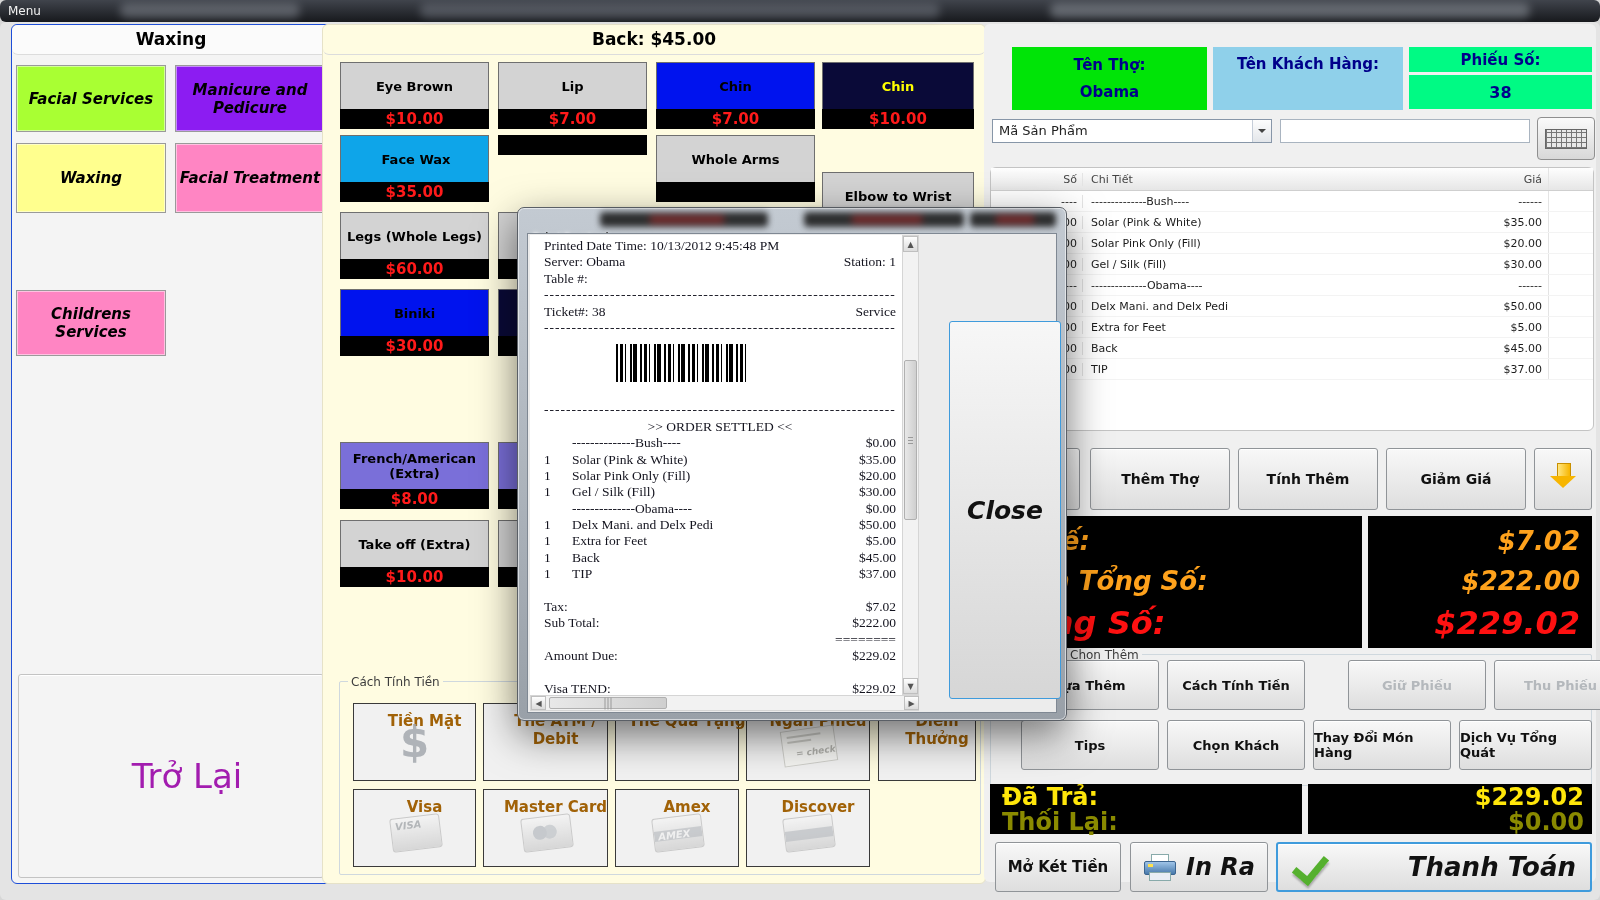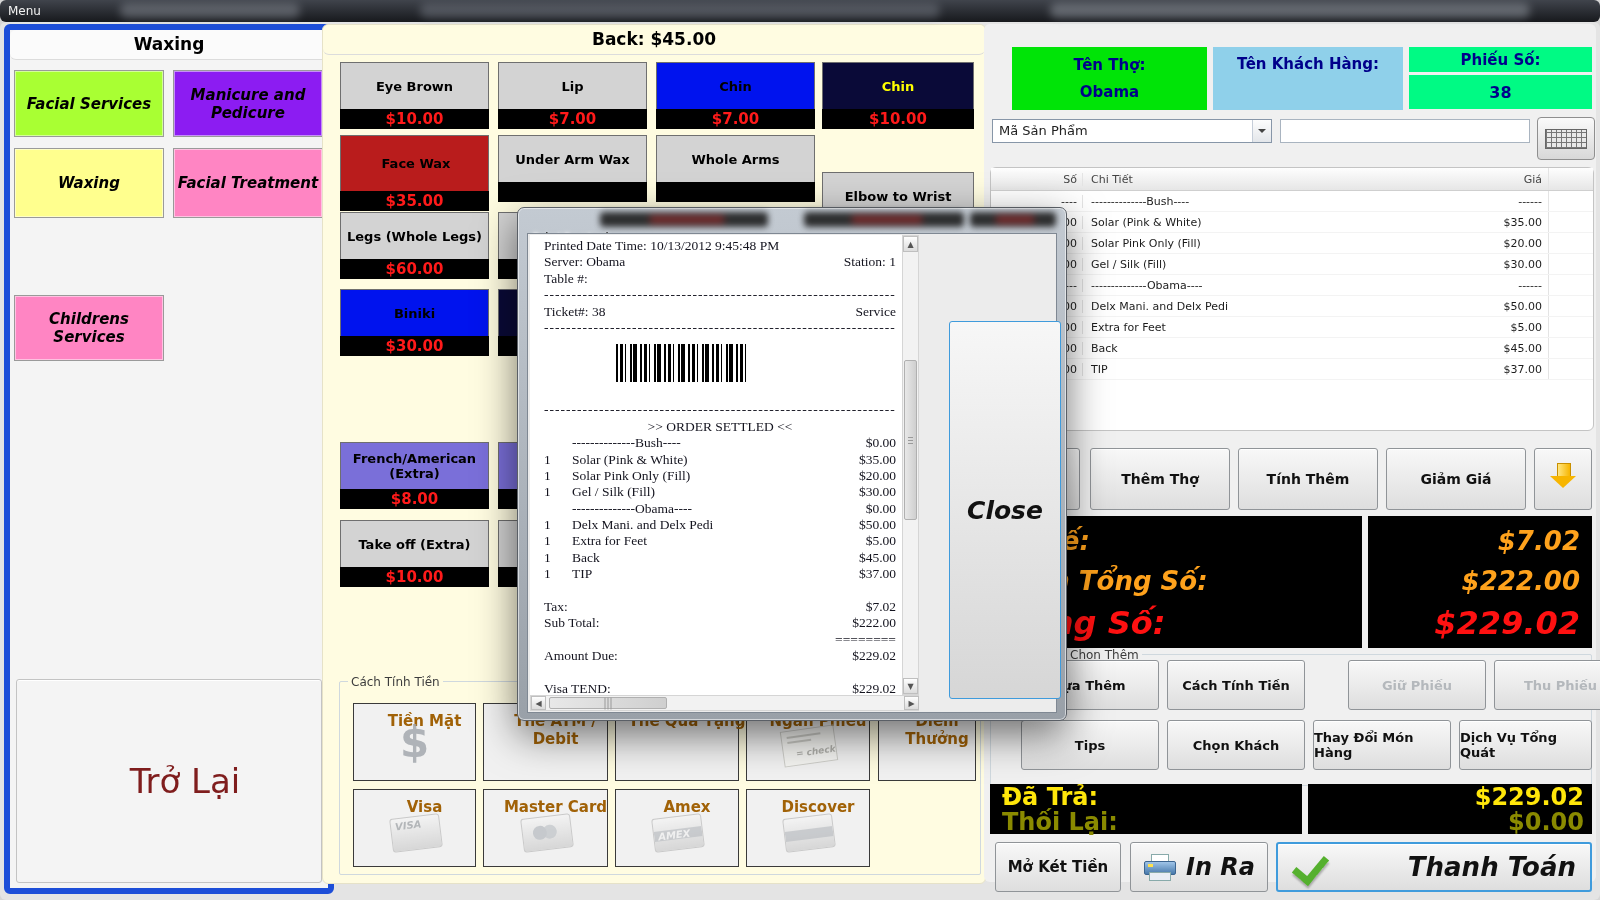--- a/index.html
+++ b/index.html
@@ -5,21 +5,21 @@
   html,body{margin:0;padding:0;width:1600px;height:900px;overflow:hidden;
     font-family:"DejaVu Sans","Liberation Sans",sans-serif;background:#d6d6d6;}
   .abs{position:absolute;border-radius:6px;}
   
   #titlebar{left:0;top:0;width:1600px;height:22px;
     background:linear-gradient(#40444c,#17191d);color:#fff;z-index:5;}
   #titlebar .menu-label{position:absolute;left:8px;top:4px;font-size:12px;color:#f2f2f2;}
   .tb-smudge{position:absolute;top:3px;height:15px;border-radius:7px;filter:blur(4px);opacity:.5;}
   #app{left:0;top:22px;width:1600px;height:878px;background:#e4e4e4;}
   
-  #left-panel{left:4px;top:2px;width:318px;height:858px;background:#f4f4f4;border:6px solid #1d4ed8;}
+  #left-panel{left:11px;top:2px;width:318px;height:858px;background:#f4f4f4;border:1px solid #1d4ed8;}
   #mid-panel{left:322px;top:2px;width:662px;height:858px;background:#fffce1;border:1px solid #e6e2c8;}
   #right-panel{left:984px;top:2px;width:612px;height:858px;background:#f0f0f0;}
   .panel-header{top:0;height:29px;border-bottom:1px solid #dcdcdc;text-align:center;
     font-weight:bold;font-size:17px;color:#000;line-height:29px;}
   #left-header{left:0;width:318px;background:#fbfbfb;}
   #mid-header{left:0;width:662px;background:#fffce1;}
   
   .cat-btn{position:absolute;border:1px solid #9a9a9a;box-shadow:inset 0 0 0 1px rgba(255,255,255,.5);
     display:flex;align-items:center;justify-content:center;text-align:center;
     font-weight:bold;font-style:italic;font-size:15px;color:#000;padding:2px;box-sizing:border-box;}
@@ -144,37 +144,37 @@
   <span class="tb-smudge" style="left:120px;width:180px;background:#8a8f98;"></span>
   <span class="tb-smudge" style="left:420px;width:520px;background:#767b85;"></span>
   <span class="tb-smudge" style="left:1050px;width:480px;background:#9aa0a8;"></span>
 </div>
 
 <div class="abs" id="app">
 
   <div class="abs" id="left-panel">
     <div class="abs panel-header" id="left-header">Waxing</div>
     <div id="cat-grid"></div>
-    <div class="btn" id="back-btn" style="left:6px;top:649px;width:306px;height:204px;font-size:34px;color:#7f1d1d;background:#f4f4f4;border-color:#c3c3c3;padding-left:32px;">Trở Lại</div>
+    <div class="btn" id="back-btn" style="left:6px;top:649px;width:306px;height:204px;font-size:34px;color:#a21caf;background:#f4f4f4;border-color:#c3c3c3;padding-left:32px;">Trở Lại</div>
   <div class="cat-btn" style="left: 4px; top: 40px; width: 150px; height: 67px; background: rgb(169, 255, 51);">Facial Services</div>
       <div class="cat-btn" style="left: 163px; top: 40px; width: 150px; height: 67px; background: rgb(140, 28, 242);">Manicure and Pedicure</div>
       <div class="cat-btn" style="left: 4px; top: 118px; width: 150px; height: 70px; background: rgb(255, 255, 142);">Waxing</div>
       <div class="cat-btn" style="left: 163px; top: 118px; width: 150px; height: 70px; background: rgb(255, 133, 195);">Facial Treatment</div>
       <div class="cat-btn" style="left: 4px; top: 265px; width: 150px; height: 66px; background: rgb(255, 133, 195);">Childrens Services</div>
     </div>
 
   <div class="abs" id="mid-panel">
     <div class="abs panel-header" id="mid-header">Back: $45.00</div>
     <div id="svc-grid">
         <div class="svc" style="left: 17px; top: 37px; width: 149px;">
           <div class="svc-label" style="height: 47px; background: rgb(211, 211, 211); color: rgb(0, 0, 0);">Eye Brown</div>
           <div class="svc-band" style="height: 20px;">$10.00</div>
         </div>
         <div class="svc" style="left: 17px; top: 110px; width: 149px;">
-          <div class="svc-label" style="height: 56px; background: #b91c1c; color: rgb(0, 0, 0); padding-left: 6px;">Face Wax</div>
+          <div class="svc-label" style="height: 47px; background: #0ea5e9; color: rgb(0, 0, 0); padding-left: 6px;">Face Wax</div>
           <div class="svc-band" style="height: 20px;">$35.00</div>
         </div>
         <div class="svc" style="left: 17px; top: 187px; width: 149px;">
           <div class="svc-label" style="height: 47px; background: rgb(211, 211, 211); color: rgb(0, 0, 0);">Legs (Whole Legs)</div>
           <div class="svc-band" style="height: 20px;">$60.00</div>
         </div>
         <div class="svc" style="left: 17px; top: 264px; width: 149px;">
           <div class="svc-label" style="height: 47px; background: rgb(0, 19, 238); color: rgb(0, 0, 0);">Biniki</div>
           <div class="svc-band" style="height: 20px;">$30.00</div>
         </div>
@@ -184,21 +184,20 @@
         </div>
         <div class="svc" style="left: 17px; top: 495px; width: 149px;">
           <div class="svc-label" style="height: 47px; background: rgb(211, 211, 211); color: rgb(0, 0, 0);">Take off (Extra)</div>
           <div class="svc-band" style="height: 20px;">$10.00</div>
         </div>
         <div class="svc" style="left: 175px; top: 37px; width: 149px;">
           <div class="svc-label" style="height: 47px; background: rgb(211, 211, 211); color: rgb(0, 0, 0);">Lip</div>
           <div class="svc-band" style="height: 20px;">$7.00</div>
         </div>
         <div class="svc" style="left: 175px; top: 110px; width: 149px;">
-          <div class="svc-label" style="height: 47px; background: rgb(211, 211, 211); color: rgb(0, 0, 0);">Under Arm Wax</div>
           <div class="svc-band" style="height: 20px;"></div>
         </div>
         <div class="svc" style="left: 175px; top: 187px; width: 149px;">
           <div class="svc-label" style="height: 47px; background: rgb(211, 211, 211); color: rgb(0, 0, 0);"></div>
           <div class="svc-band" style="height: 20px;"></div>
         </div>
         <div class="svc" style="left: 175px; top: 264px; width: 149px;">
           <div class="svc-label" style="height: 47px; background: rgb(10, 10, 56); color: rgb(255, 255, 0);"></div>
           <div class="svc-band" style="height: 20px;"></div>
         </div>

